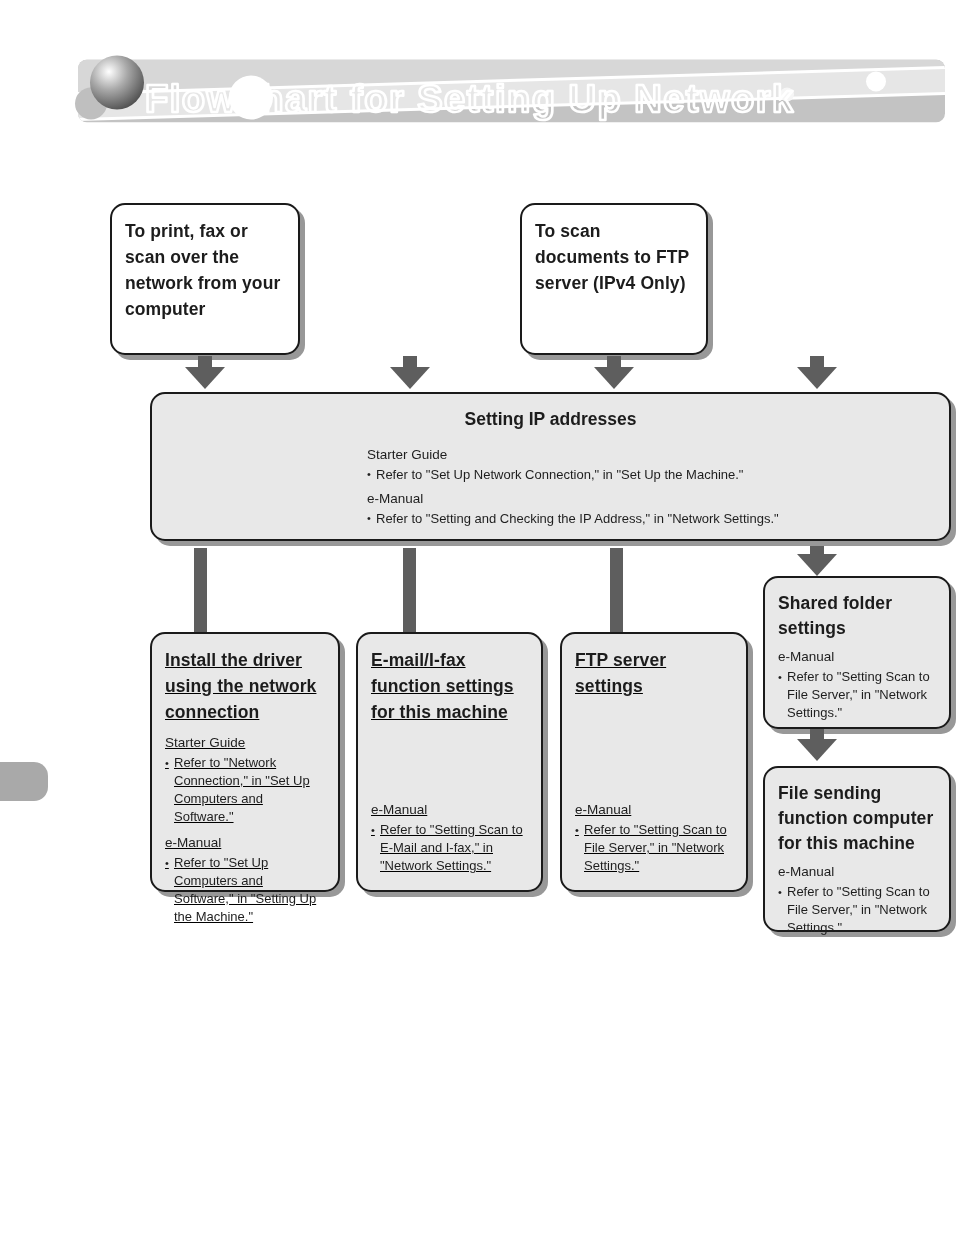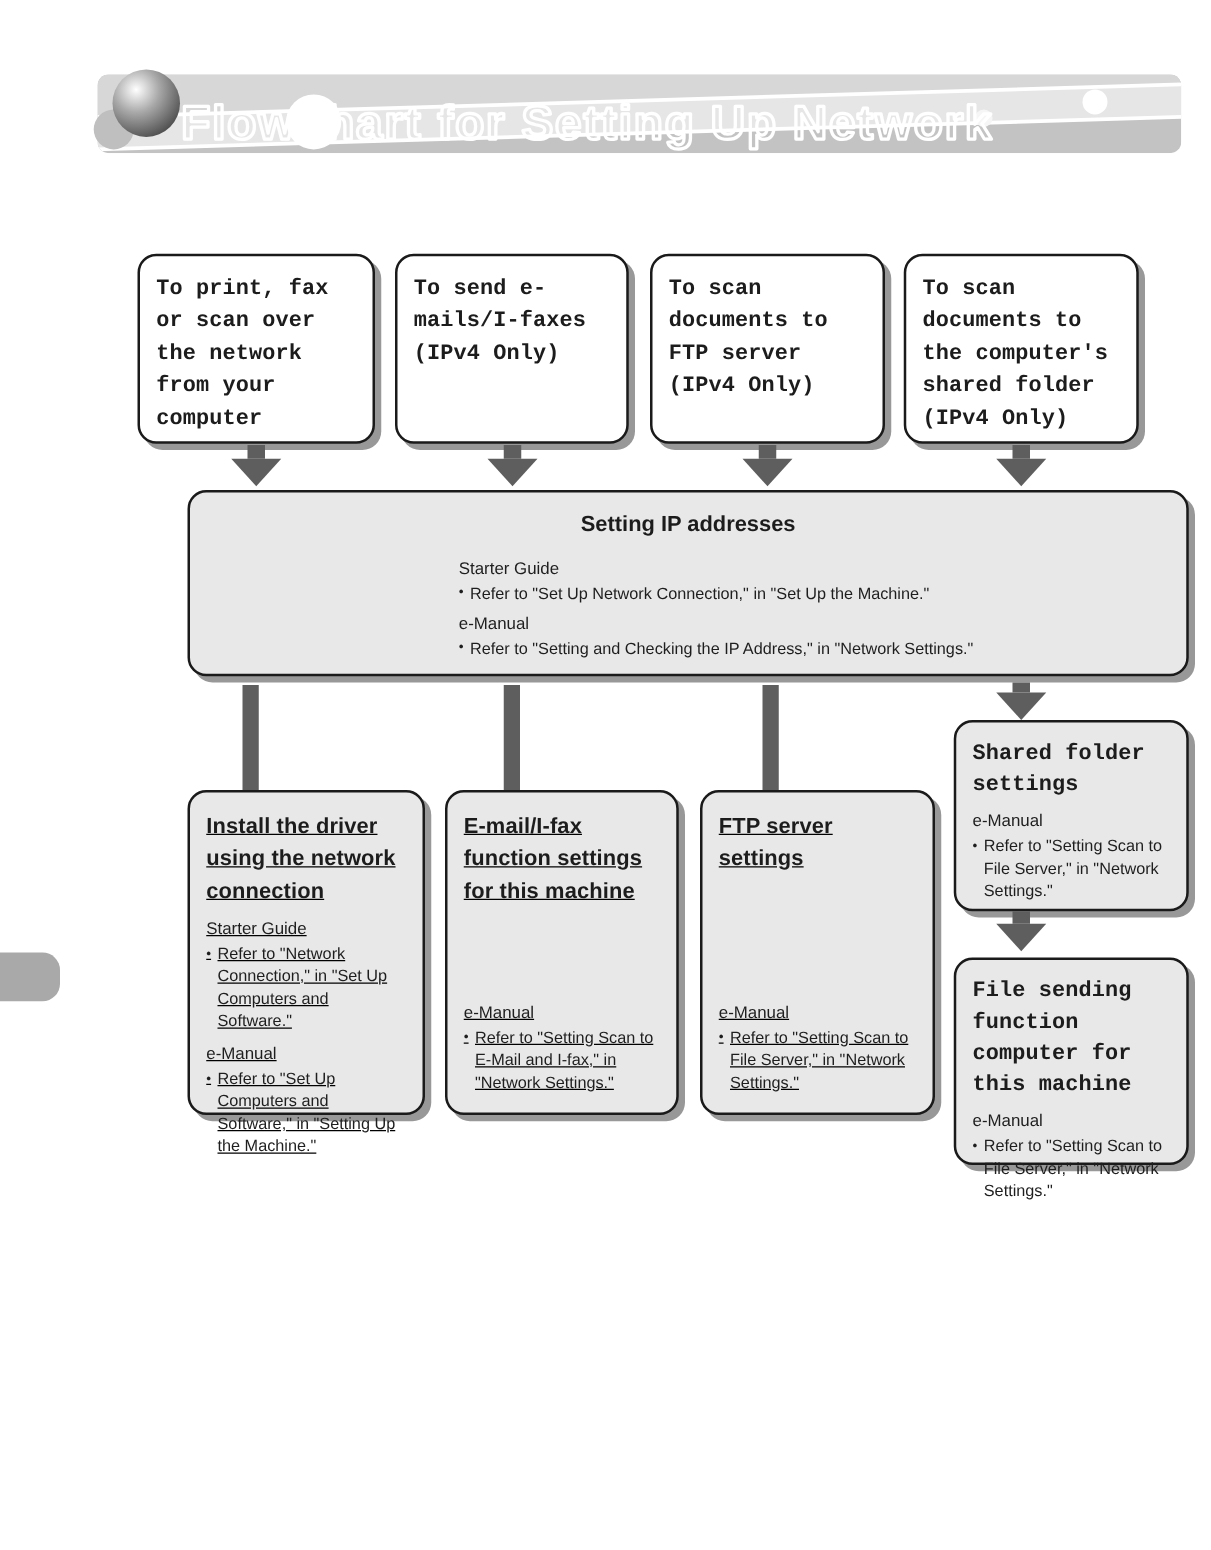--- a/index.html
+++ b/index.html
@@ -18,36 +18,36 @@
     background:#fff;
     box-sizing:border-box;
     padding:13px 12px 12px 13px;
     display:flex;flex-direction:column;
   }
   .fbox.gray{background:#e8e8e8;margin-left:40px;}
   .fbox-title{
     font-size:17.5px;font-weight:bold;color:#1c1c1c;
     line-height:26px;letter-spacing:0.1px;
   }
-  .fbox-title.small-lh{line-height:25px;font-family:Liberation Mono, monospace;}
+  .fbox-title.small-lh{line-height:25px;}
   .sections{margin-top:10px;}
   .sections.push{margin-top:auto;}
   .section{margin-bottom:9px;}
   .section:last-child{margin-bottom:0;}
   .sec-label{font-size:13.5px;color:#1e1e1e;margin-bottom:4px;}
   .ref{display:flex;font-size:13px;color:#1e1e1e;line-height:18px;margin-bottom:3px;}
   .ref .bullet{flex:0 0 9px;font-size:11px;line-height:18px;}
   .ref .ref-text{flex:1;}
 
   
   .col1{left:110px;width:190px;}
   .col2{left:316px;width:187px;}
   .col3{left:520px;width:188px;}
   .col4{left:723px;width:188px;}
-  .row-top{top:203px;height:152px;font-family:Liberation Mono, monospace;}
+  .row-top{top:203px;height:152px;}
   .row-bottom{top:632px;height:260px;text-decoration:underline;}
 
   
   .ipbox{left:110px;top:392px;width:801px;height:149px;padding:0;}
   .ip-title{font-size:17.5px;font-weight:bold;color:#1c1c1c;text-align:center;margin-top:15px;}
   .ip-sections{margin:17px 0 0 215px;}
   .ip-sections .section{margin-bottom:7px;}
   .ip-sections .sec-label{font-size:13.5px;margin-bottom:3px;}
   .ip-sections .ref{font-size:13px;line-height:19px;margin-bottom:2px;}
 
@@ -93,28 +93,22 @@
       <circle cx="173" cy="38" r="22" fill="#ffffff"></circle>
     </g>
     <circle cx="13" cy="44" r="16" fill="#bfbfbf"></circle>
     <circle cx="39" cy="23" r="27" fill="url(#sphereGrad)"></circle>
     <text x="67" y="52" font-size="38" font-weight="bold" letter-spacing="1.5" font-family="Liberation Sans, DejaVu Sans, sans-serif" fill="none" stroke="#ffffff" stroke-width="2.6" stroke-linejoin="round">Flowchart for Setting Up Network</text>
   </svg>
 
   <div class="fbox col1 row-top">
     <div class="fbox-title">To print, fax or scan over the network from your computer</div>
   </div>
-  <div class="fbox col2 row-top">
-    <div class="fbox-title">To send e-mails/I-faxes (IPv4 Only)</div>
-  </div>
   <div class="fbox col3 row-top">
     <div class="fbox-title">To scan documents to FTP server (IPv4 Only)</div>
-  </div>
-  <div class="fbox col4 row-top">
-    <div class="fbox-title">To scan documents to the computer's shared folder (IPv4 Only)</div>
   </div>
 
   <div class="arrow" style="left:185px;top:356px;">
     <div class="stem" style="height:11px;"></div>
       <div class="head"></div>
   </div>
   <div class="arrow" style="left:390px;top:356px;">
     <div class="stem" style="height:11px;"></div>
       <div class="head"></div>
   </div>

